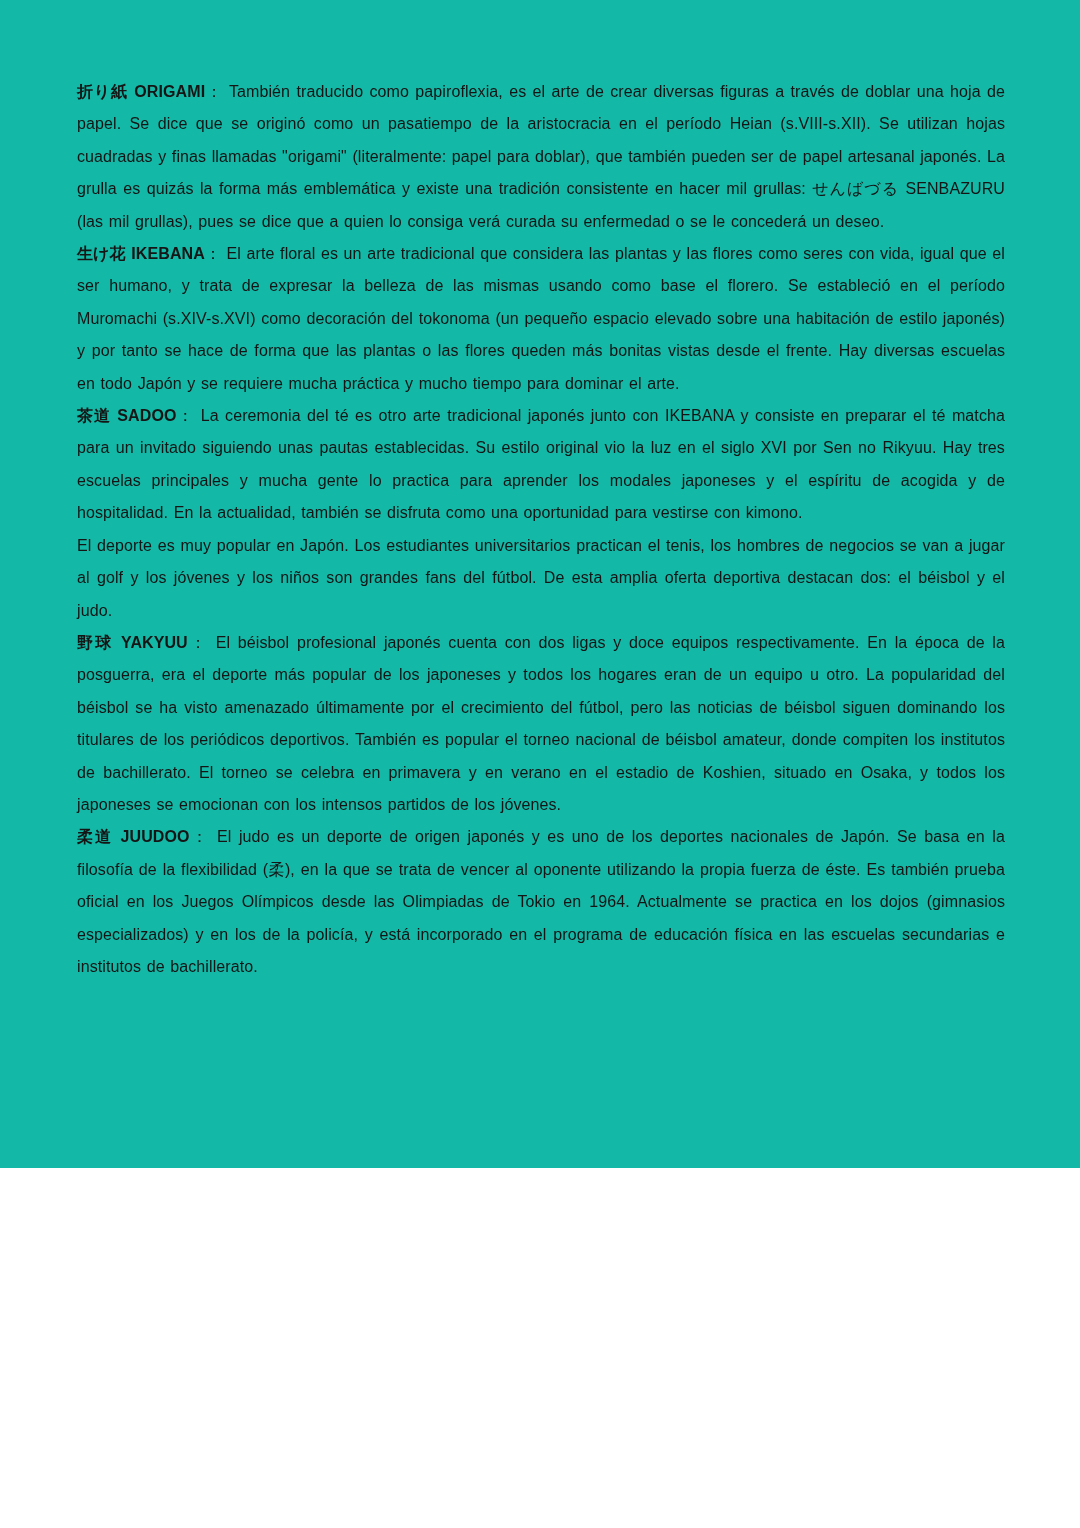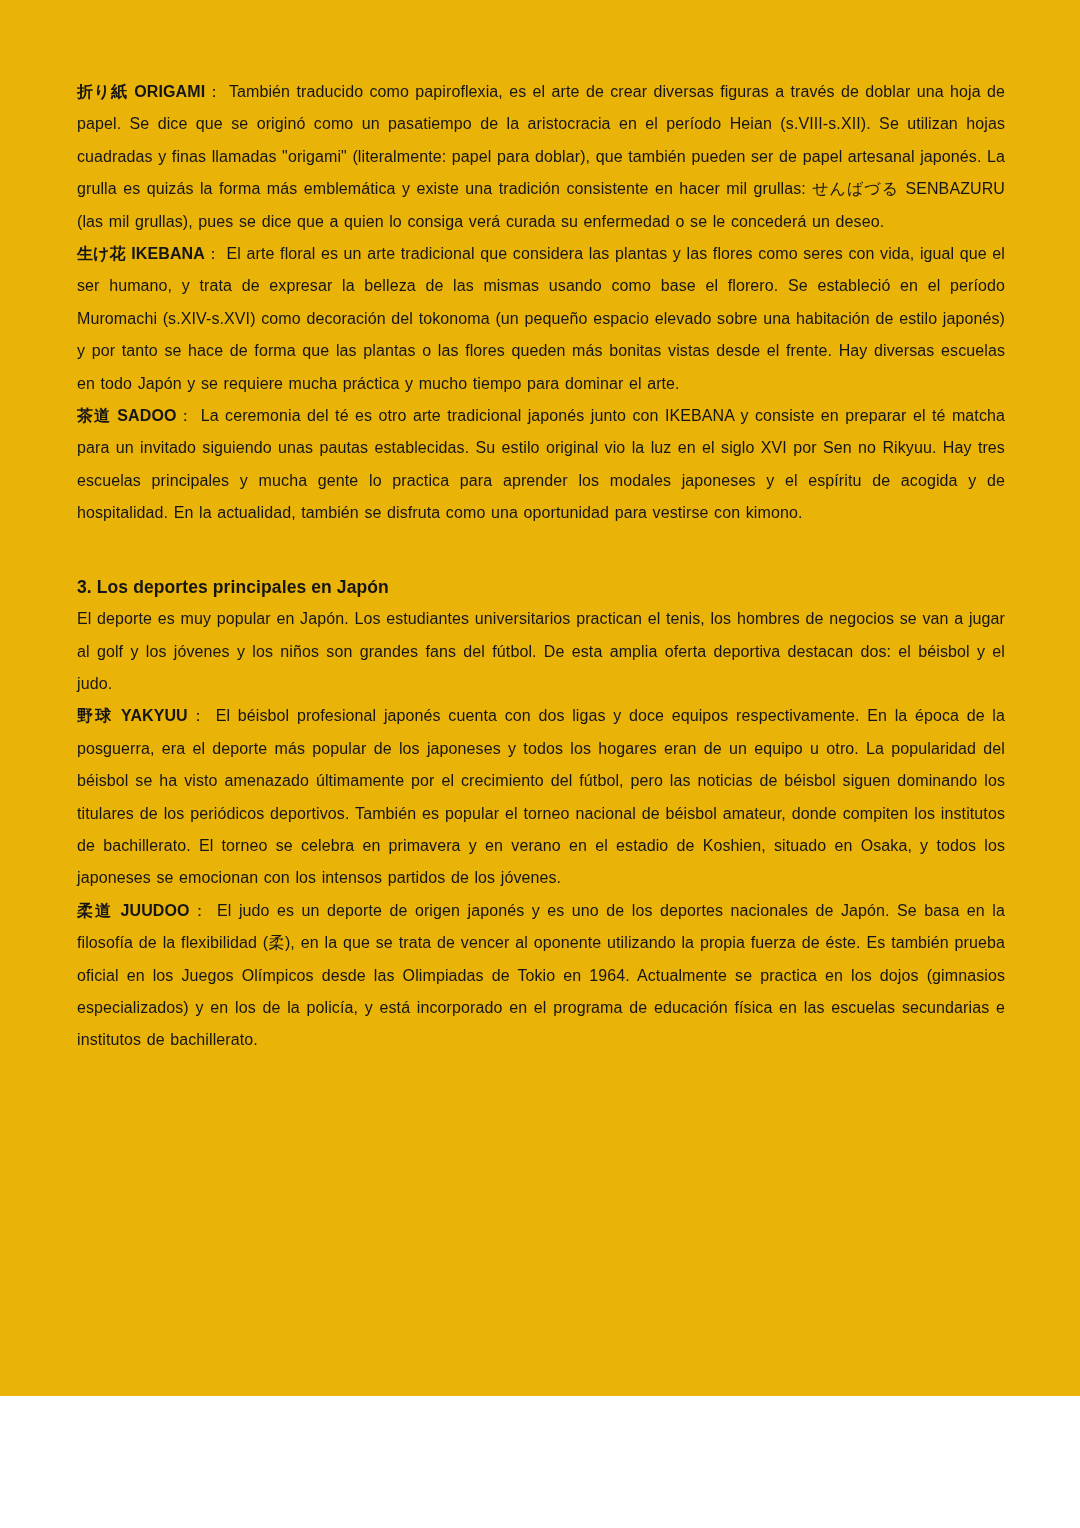--- a/index.html
+++ b/index.html
@@ -1,20 +1,20 @@
 <!DOCTYPE html>
 <html><head>
 <meta charset="utf-8">
 <style>
   html,body{margin:0;padding:0;background:#ffffff;}
   .page{
     position:relative;
     width:1080px;
-    height:1396px;
-    background:#eab308;
+    height:1168px;
+    background:#14b8a6;
     font-family:"Liberation Sans","DejaVu Sans",sans-serif;
     color:#151515;
     overflow:hidden;
   }
   .text-column{
     position:absolute;
     left:77px;
     top:76px;
     width:928px;
   }
@@ -59,21 +59,20 @@
   }
 </style>
 </head>
 <body>
 
 <div class="page">
   <div class="text-column">
     <p class="para"><span class="b">折り紙 ORIGAMI</span><span>：  También traducido como papiroflexia, es el arte de crear diversas figuras a través de doblar una hoja de papel. Se dice que se originó como un pasatiempo de la aristocracia en el período Heian (s.VIII-s.XII). Se utilizan hojas cuadradas y finas llamadas "origami" (literalmente: papel para doblar), que también pueden ser de papel artesanal japonés. La grulla es quizás la forma más emblemática y existe una tradición consistente en hacer mil grullas: せんばづる SENBAZURU (las mil grullas), pues se dice que a quien lo consiga verá curada su enfermedad o se le concederá un deseo.</span></p>
     <p class="para"><span class="b">生け花 IKEBANA</span><span>：  El arte floral es un arte tradicional que considera las plantas y las flores como seres con vida, igual que el ser humano, y trata de expresar la belleza de las mismas usando como base el florero. Se estableció en el período Muromachi (s.XIV-s.XVI) como decoración del </span><span class="i">tokonoma</span><span> (un pequeño espacio elevado sobre una habitación de estilo japonés) y por tanto se hace de forma que las plantas o las flores queden más bonitas vistas desde el frente. Hay diversas escuelas en todo Japón y se requiere mucha práctica y mucho tiempo para dominar el arte.</span></p>
     <p class="para"><span class="b">茶道 SADOO</span><span>：  La ceremonia del té es otro arte tradicional japonés junto con IKEBANA y consiste en preparar el té </span><span class="i">matcha</span><span> para un invitado siguiendo unas pautas establecidas. Su estilo original vio la luz en el siglo XVI por </span><span class="i">Sen no Rikyuu</span><span>. Hay tres escuelas principales y mucha gente lo practica para aprender los modales japoneses y el espíritu de acogida y de hospitalidad. En la actualidad, también se disfruta como una oportunidad para vestirse con kimono.</span></p>
-    <h2 class="heading"><span class="b">3. Los deportes principales en Japón</span></h2>
     <p class="para"><span>El deporte es muy popular en Japón. Los estudiantes universitarios practican el tenis, los hombres de negocios se van a jugar al golf y los jóvenes y los niños son grandes fans del fútbol. De esta amplia oferta deportiva destacan dos: el béisbol y el judo.</span></p>
     <p class="para"><span class="b">野球 YAKYUU</span><span>：  El béisbol profesional japonés cuenta con dos ligas y doce equipos respectivamente. En la época de la posguerra, era el deporte más popular de los japoneses y todos los hogares eran de un equipo u otro. La popularidad del béisbol se ha visto amenazado últimamente por el crecimiento del fútbol, pero las noticias de béisbol siguen dominando los titulares de los periódicos deportivos. También es popular el torneo nacional de béisbol amateur, donde compiten los institutos de bachillerato. El torneo se celebra en primavera y en verano en el estadio de Koshien, situado en Osaka, y todos los japoneses se emocionan con los intensos partidos de los jóvenes.</span></p>
     <p class="para"><span class="b">柔道 JUUDOO</span><span>：  El judo es un deporte de origen japonés y es uno de los deportes nacionales de Japón. Se basa en la filosofía de la flexibilidad (柔), en la que se trata de vencer al oponente utilizando la propia fuerza de éste. Es también prueba oficial en los Juegos Olímpicos desde las Olimpiadas de Tokio en 1964. Actualmente se practica en los </span><span class="i">dojo</span><span>s (gimnasios especializados) y en los de la policía, y está incorporado en el programa de educación física en las escuelas secundarias e institutos de bachillerato.</span></p>
   </div>
 
   <div class="footer">
     <span class="copyright">Ⓒ  2012 The Japan Foundation, Madrid</span>
     <span class="pageno">45</span>
   </div>
 </div>

